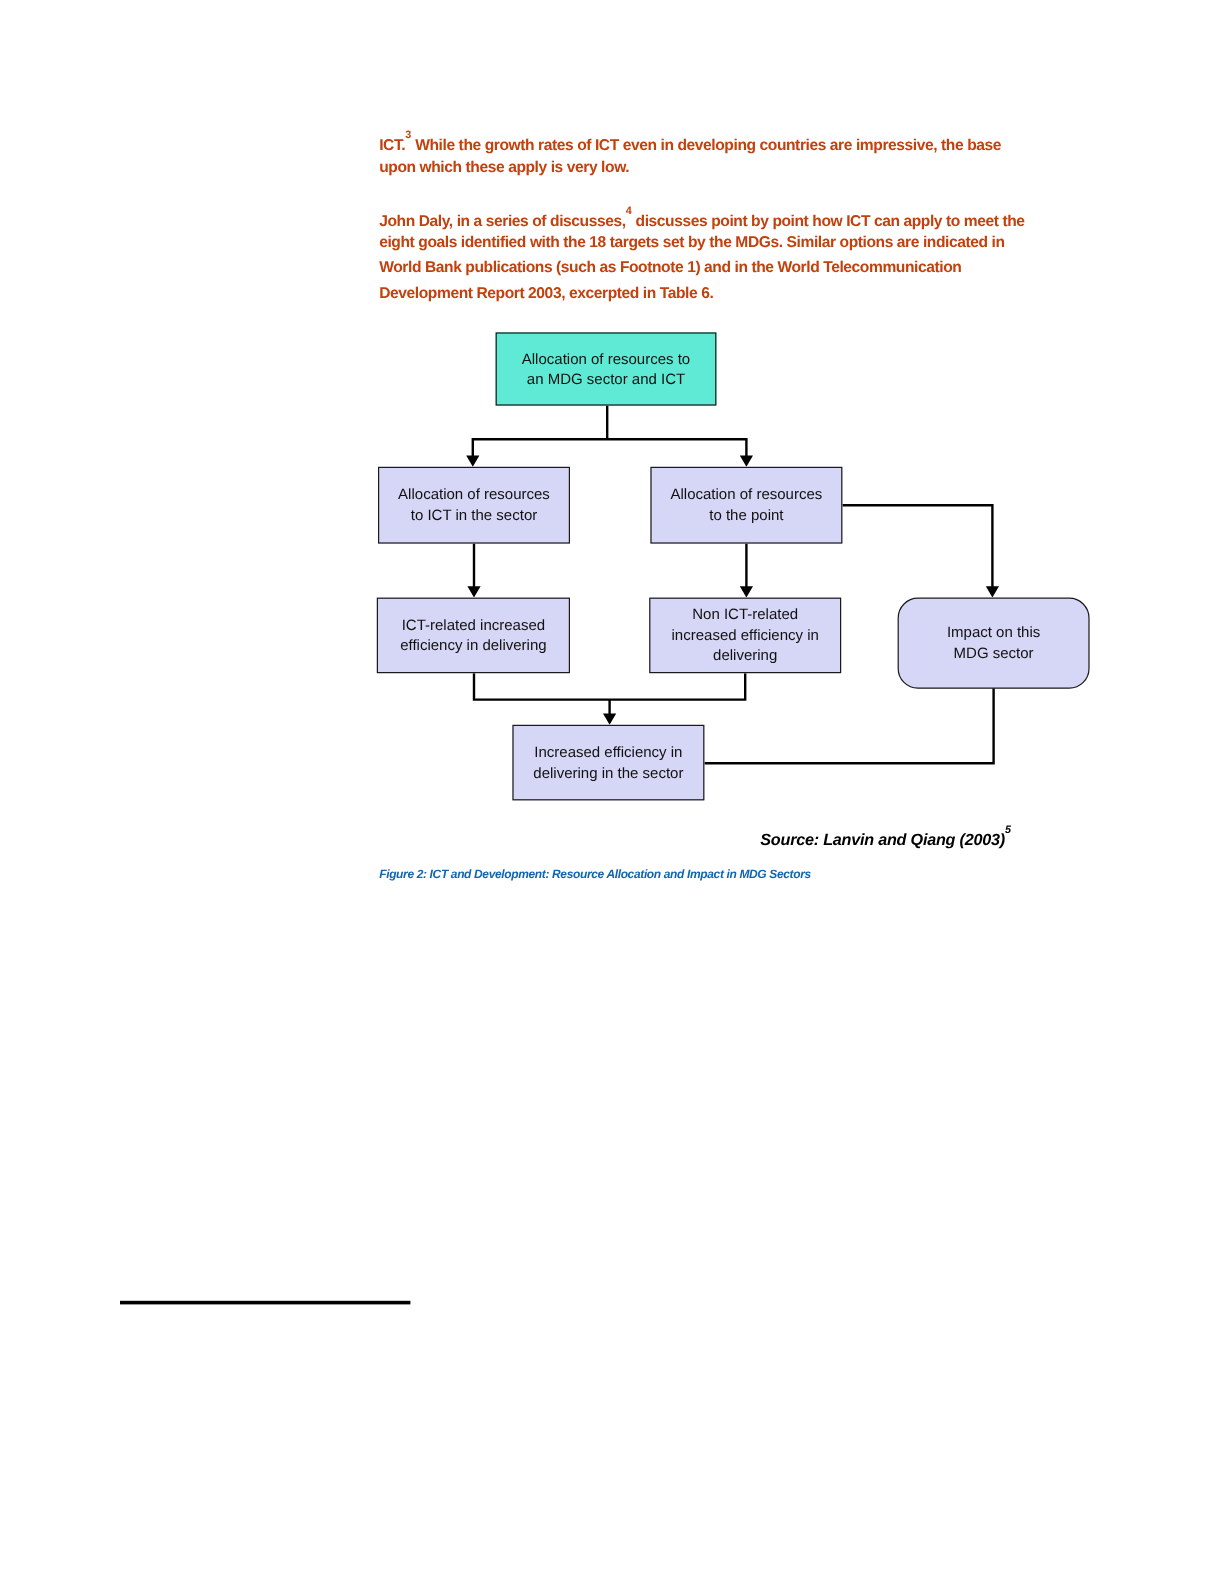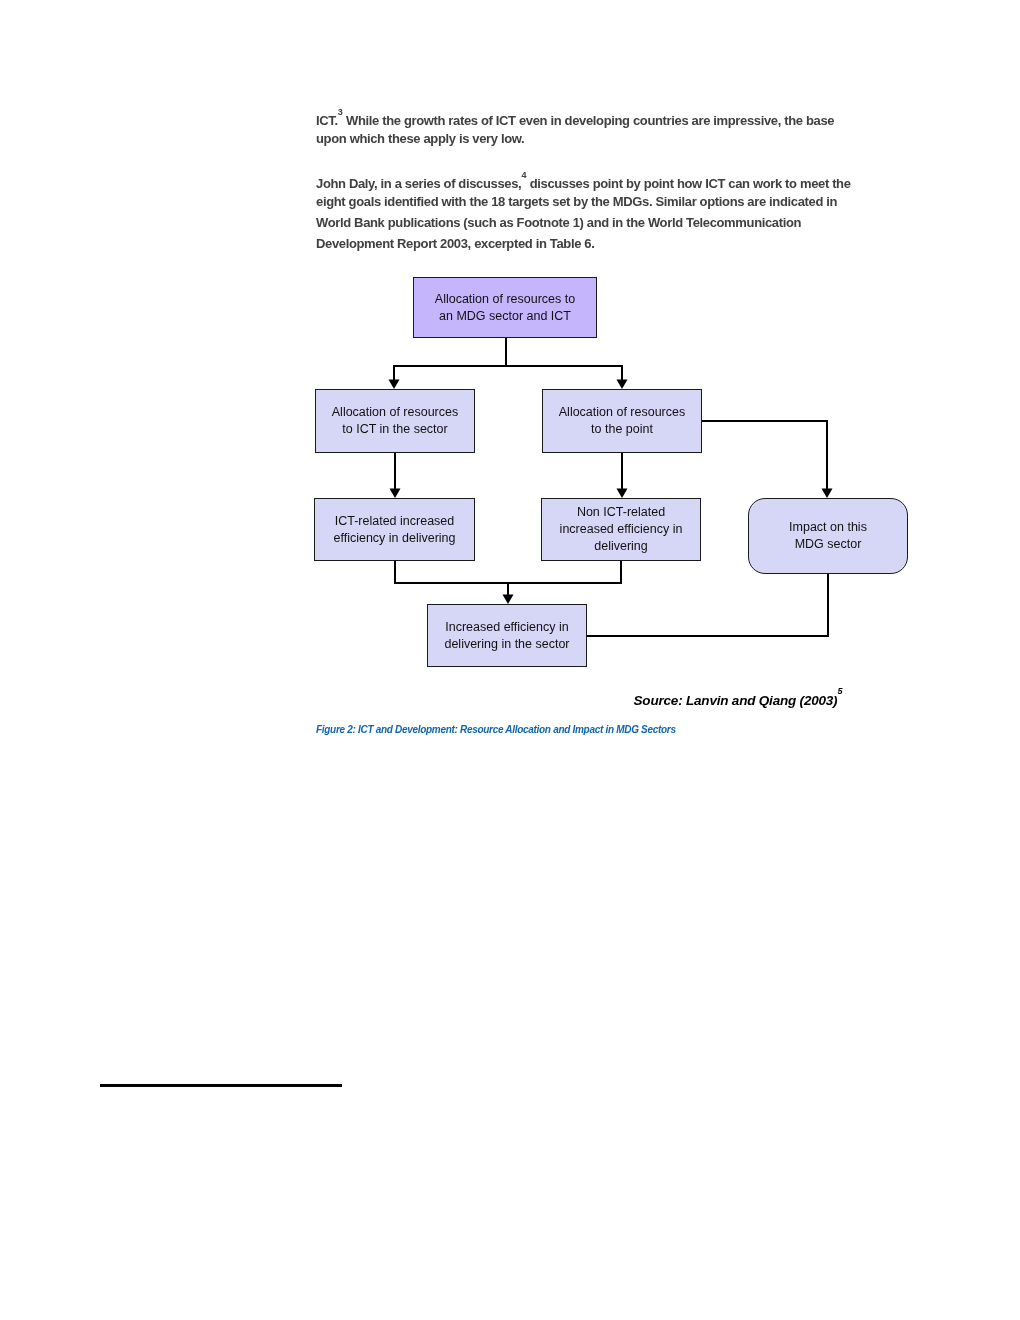--- a/index.html
+++ b/index.html
@@ -1,18 +1,18 @@
 <!DOCTYPE html>
 <html><head>
 <meta charset="utf-8">
 <style>
   html,body{margin:0;padding:0;background:#ffffff;}
   .page{position:relative;width:1020px;height:1320px;background:#ffffff;overflow:hidden;
         font-family:"Liberation Sans",sans-serif;color:#000;}
-  .para{position:absolute;left:316px;font-size:13px;font-weight:bold;letter-spacing:-0.35px;color:#404040;}
+  .para{position:absolute;left:316px;font-size:13px;font-weight:bold;letter-spacing:-0.35px;color:#c2410c;}
   .para .line{height:21px;line-height:21px;white-space:nowrap;}
   sup.fnref{font-size:9px;position:relative;top:-5px;letter-spacing:0;}
   .source-note{position:absolute;left:560px;top:691px;width:356px;text-align:center;
         font-style:italic;font-weight:bold;font-size:13.5px;white-space:nowrap;letter-spacing:-0.2px;}
   .figure-caption{position:absolute;left:316px;top:724px;font-style:italic;font-weight:bold;
         font-size:10px;white-space:nowrap;letter-spacing:-0.3px;}
   .flow-svg{position:absolute;left:0;top:0;width:1020px;height:1320px;pointer-events:none;}
   .fbox{position:absolute;background:#d6d6f6;border:1.5px solid #1a1a1a;box-sizing:border-box;
         display:flex;flex-direction:column;align-items:center;justify-content:center;
         font-size:12.5px;line-height:17px;color:#111;text-align:center;}
@@ -30,21 +30,21 @@
 <body>
 
 <div class="page">
 
   <div class="para" style="top:107px;">
     <div class="line"><span>ICT.</span><sup class="fnref">3</sup><span> While the growth rates of ICT even in developing countries are impressive, the base</span></div>
     <div class="line">upon which these apply is very low.</div>
   </div>
 
   <div class="para" style="top:170px;">
-    <div class="line"><span>John Daly, in a series of discusses,</span><sup class="fnref">4</sup><span> discusses point by point how ICT can work to meet the</span></div>
+    <div class="line"><span>John Daly, in a series of discusses,</span><sup class="fnref">4</sup><span> discusses point by point how ICT can apply to meet the</span></div>
     <div class="line">eight goals identified with the 18 targets set by the MDGs. Similar options are indicated in</div>
     <div class="line">World Bank publications (such as Footnote 1) and in the World Telecommunication</div>
     <div class="line">Development Report 2003, excerpted in Table 6.</div>
   </div>
 
   <svg class="flow-svg" viewBox="0 0 1020 1320">
     <path d="M506,338 L506,367
              M394,366 L622,366
              M394,365 L394,381
              M622,365 L622,381
@@ -58,21 +58,21 @@
              M587,636 L828,636 L828,568" stroke="#000000" stroke-width="2" fill="none"></path>
     <polygon points="388.5,379.5 399.5,379.5 394,389" fill="#000000"></polygon>
     <polygon points="616.5,379.5 627.5,379.5 622,389" fill="#000000"></polygon>
     <polygon points="389.5,488.5 400.5,488.5 395,498" fill="#000000"></polygon>
     <polygon points="616.5,488.5 627.5,488.5 622,498" fill="#000000"></polygon>
     <polygon points="821.5,488.5 832.5,488.5 827,498" fill="#000000"></polygon>
     <polygon points="502.5,594.5 513.5,594.5 508,604" fill="#000000"></polygon>
     <polygon points="822.5,570.5 833.5,570.5 828,560" fill="#000000"></polygon>
   </svg>
 
-  <div class="fbox box-top" style="background: #c4b5fd; border-color: rgb(26, 26, 26); text-align: center;">
+  <div class="fbox box-top" style="background: #5eead4; border-color: rgb(26, 26, 26); text-align: center;">
       <div>Allocation of resources to</div>
       <div>an MDG sector and ICT</div>
     </div>
   <div class="fbox box-r2-left" style="background: rgb(214, 214, 246); border-color: rgb(26, 26, 26);">
       <div>Allocation of resources</div>
       <div>to ICT in the sector</div>
     </div>
   <div class="fbox box-r2-right" style="background: rgb(214, 214, 246); border-color: rgb(26, 26, 26);">
       <div>Allocation of resources</div>
       <div>to the point</div>

